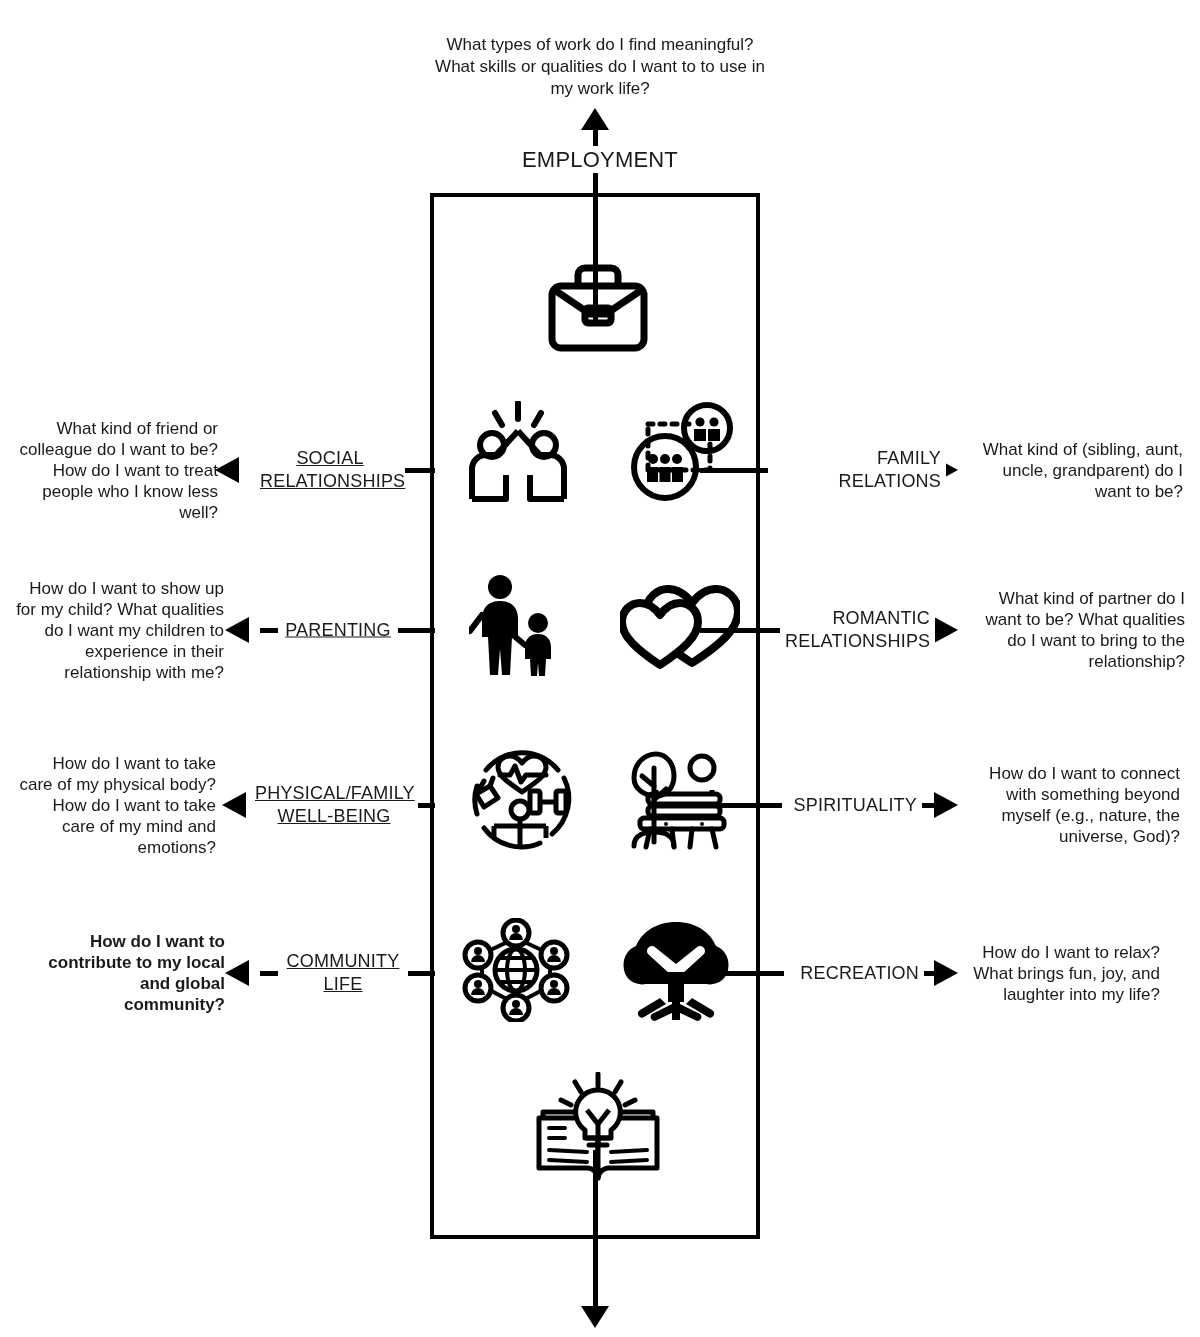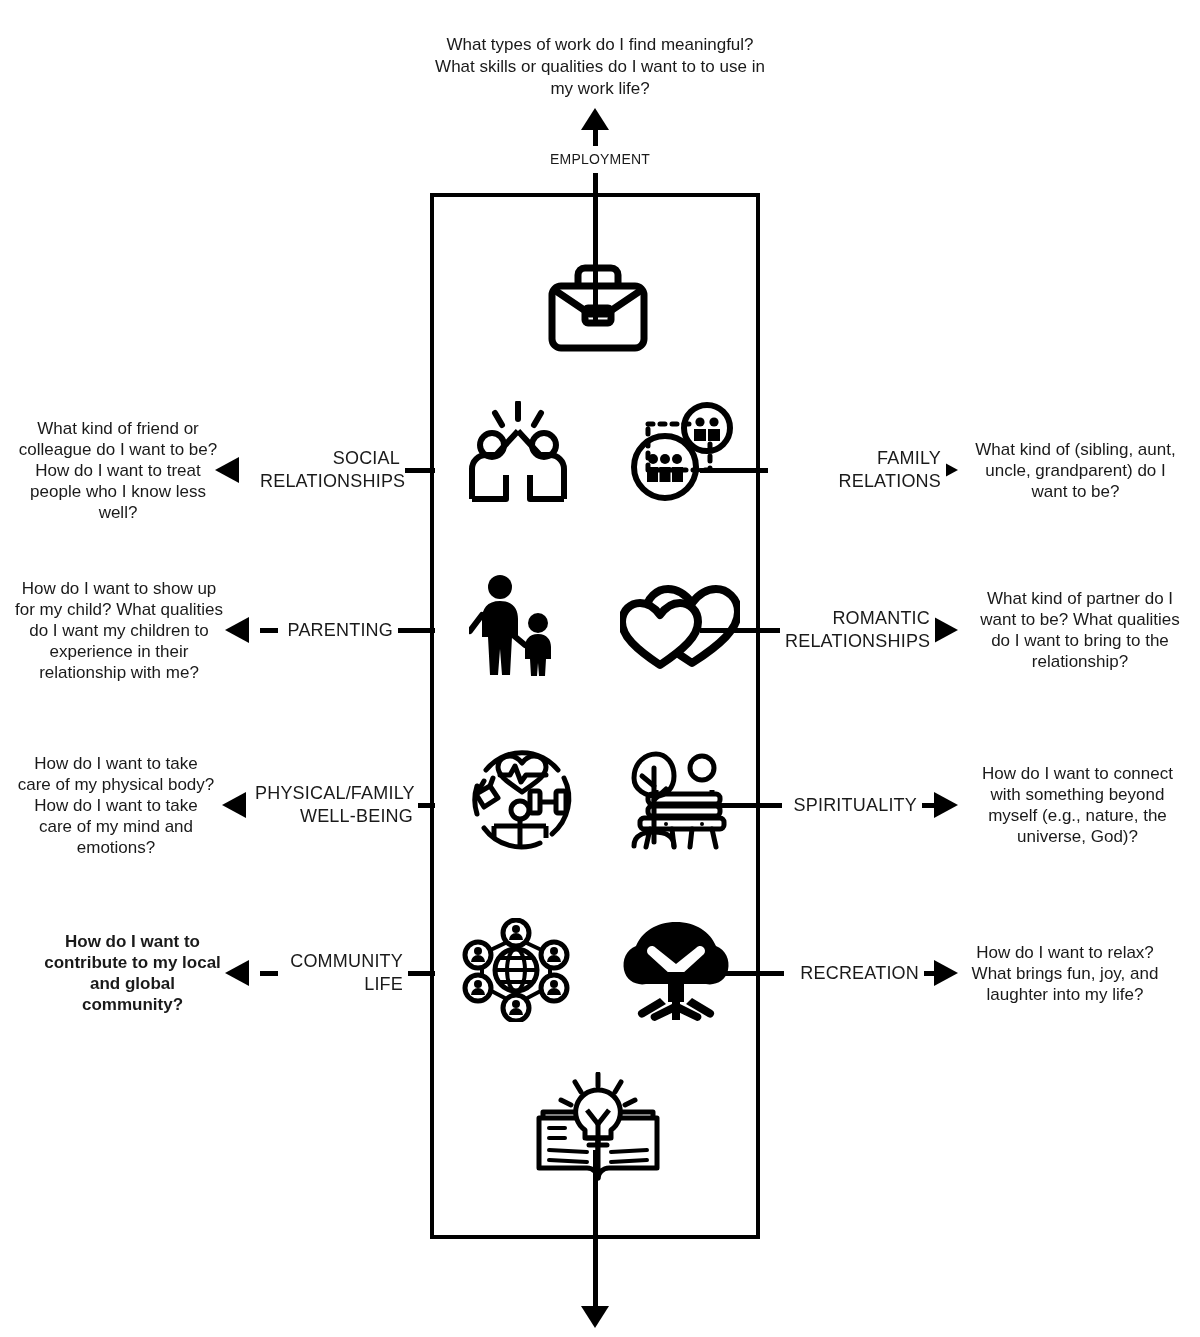--- a/index.html
+++ b/index.html
@@ -61,21 +61,21 @@
     left: 400px; top: 34px;
     width: 400px;
     text-align: center;
     font-size: 17px;
     line-height: 22px;
     white-space: pre-line;
   }
   .axis-label-v {
     position: absolute;
     text-align: center;
-    font-size: 14px;
+    font-size: 22px;
     line-height: 23px;
     letter-spacing: 0.2px;
     white-space: pre-line;
     background: #fff;
     padding: 2px 6px;
   }
   .label-employment { left: 468px; top: 146px; width: 264px; }
   .label-education  { left: 450px; top: 1258px; width: 300px; }
 
   
@@ -107,29 +107,29 @@
     position: absolute;
     font-size: 18px;
     line-height: 23px;
     letter-spacing: 0.2px;
     text-align: center;
     white-space: pre-line;
     background: #fff;
     padding: 0 5px;
     transform: translateY(-50%);
   }
-  .domain-label.left  { text-align: right; }
+  .domain-label.left  { text-align: center; text-decoration: underline; }
   .domain-label.right { text-align: right; }
 
   
   .question {
     position: absolute;
     font-size: 17px;
     line-height: 21px;
-    text-align: center;
+    text-align: right;
     transform: translateY(-50%);
   }
 
   
   .icon-wrap {
     position: absolute;
     transform: translate(-50%, -50%);
     line-height: 0;
   }
   svg { display: block; }

